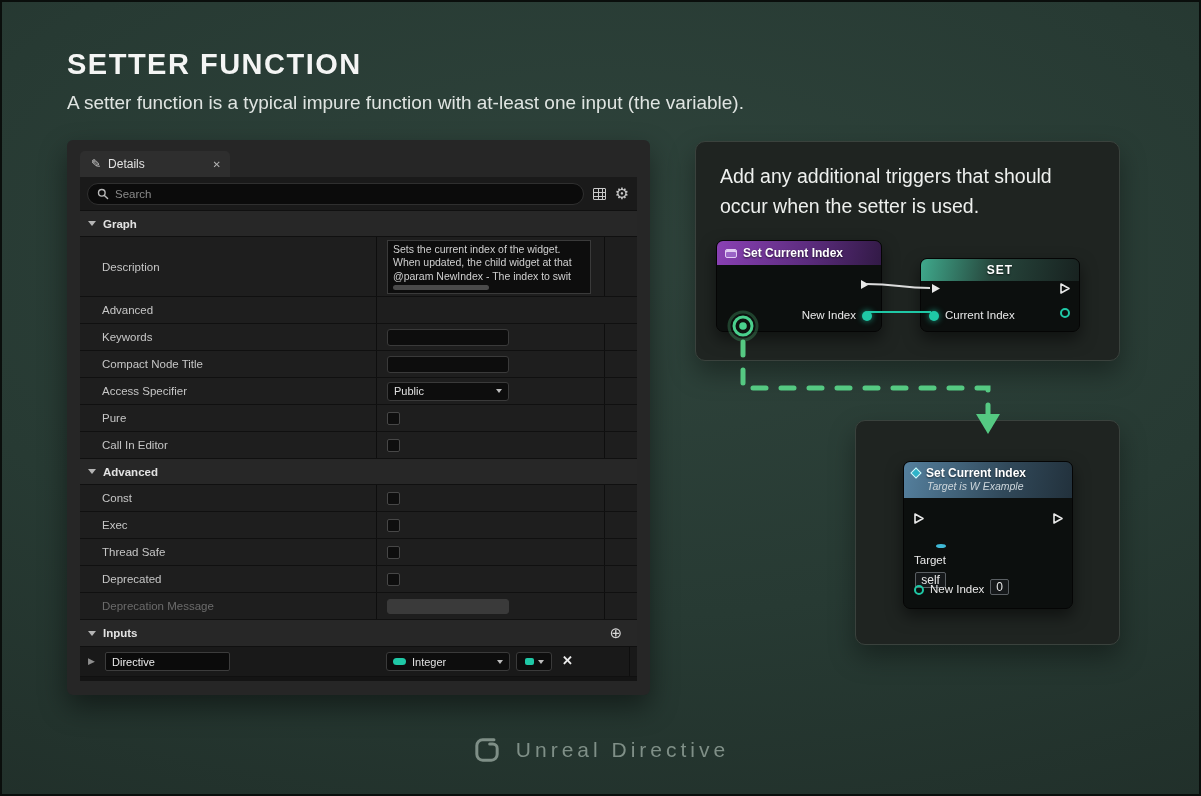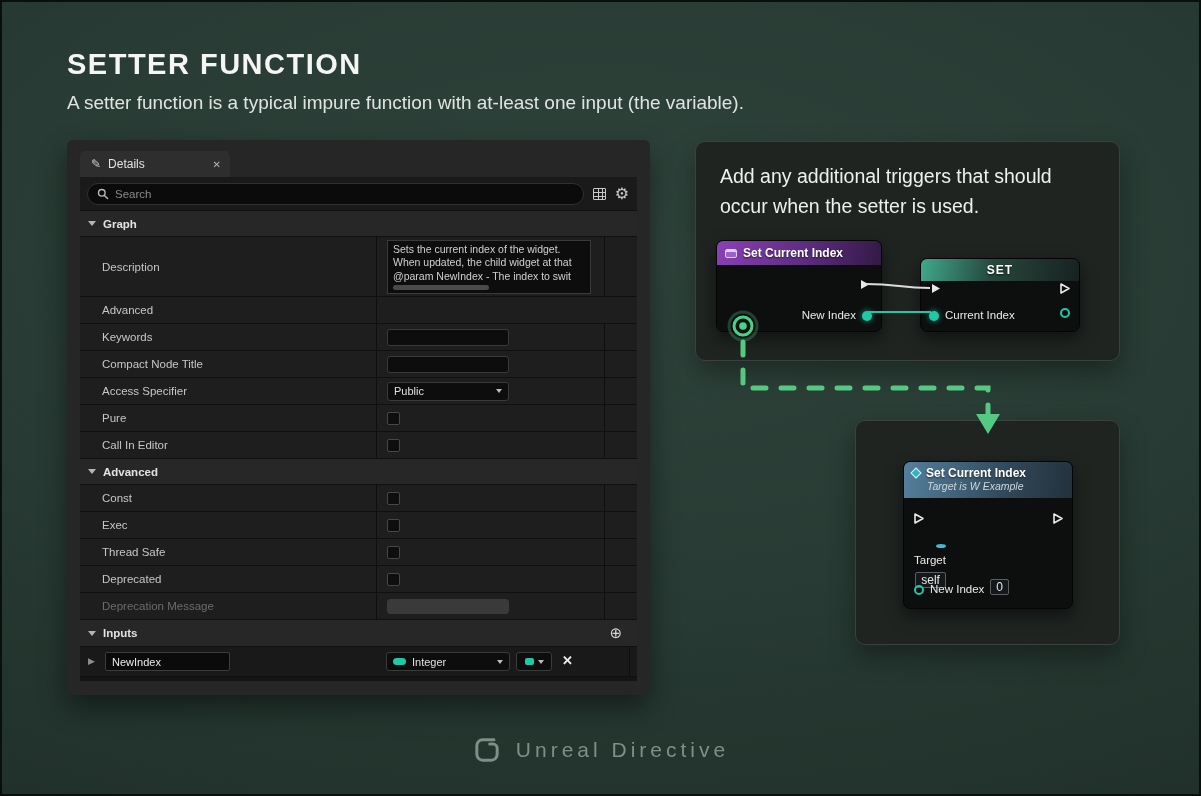--- a/index.html
+++ b/index.html
@@ -255,21 +255,21 @@
 
     <div class="sech" style="height:27px;">
       <span class="chev"></span>
       <span>Inputs</span>
       <span class="plus">⊕</span>
     </div>
 
     <div class="inputrow">
       <span class="expander">▶</span>
       <div class="name-input">
-          <span>NewIndex</span>
+          <span>Directive</span>
         </div>
       <div class="combo type-combo">
         <span class="pill"></span>
         <span class="ctext">Integer</span>
         <span class="caret"></span>
       </div>
       <div class="mini-combo">
         <span class="mini-pill"></span>
         <span class="caret"></span>
       </div>

